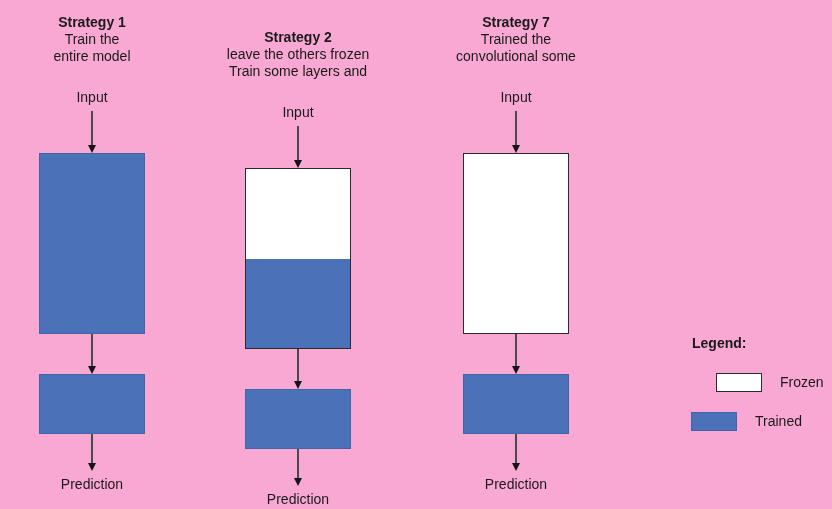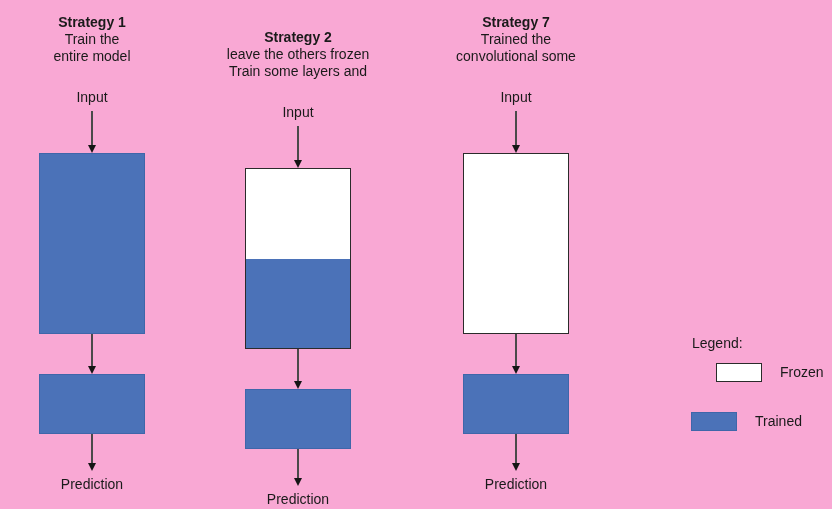--- a/index.html
+++ b/index.html
@@ -35,23 +35,23 @@
   .box{position:absolute;left:50%;transform:translateX(-50%);
        width:106px;box-sizing:border-box;}
   .box.big{top:153px;height:181px;}
   .box.small{top:374px;height:60px;}
   .trained{background:var(--trained,#4b72b8);border:1px solid var(--trained-border,#3f66a9);}
   .frozen{background:var(--frozen-fill,#ffffff);border:1.5px solid var(--frozen-border,#2b2b2b);}
   .half-trained{position:absolute;left:0;right:0;bottom:0;height:49.5%;
                 background:var(--trained,#4b72b8);}
   
   .legend{position:absolute;left:691px;top:333px;width:141px;height:120px;}
-  .legend-title{position:absolute;top:2px;left:1px;font-size:14px;line-height:17px;font-weight:400;}
+  .legend-title{position:absolute;top:2px;left:1px;font-size:14px;line-height:17px;font-weight:700;}
   .legend-row{position:absolute;left:0;display:flex;align-items:center;gap:18px;}
-  .row-frozen{top:30px;padding-left:25px;}
+  .row-frozen{top:40px;padding-left:25px;}
   .row-trained{top:79px;}
   .swatch{width:46px;height:19px;box-sizing:border-box;flex:0 0 auto;}
   .swatch.frozen{background:var(--frozen-fill,#fff);border:1.5px solid var(--frozen-border,#2b2b2b);}
   .swatch.trained{background:var(--trained,#4b72b8);}
   .legend-label{font-size:14px;line-height:17px;white-space:nowrap;}
 </style>
 </head>
 <body>
 
 <div class="canvas">

